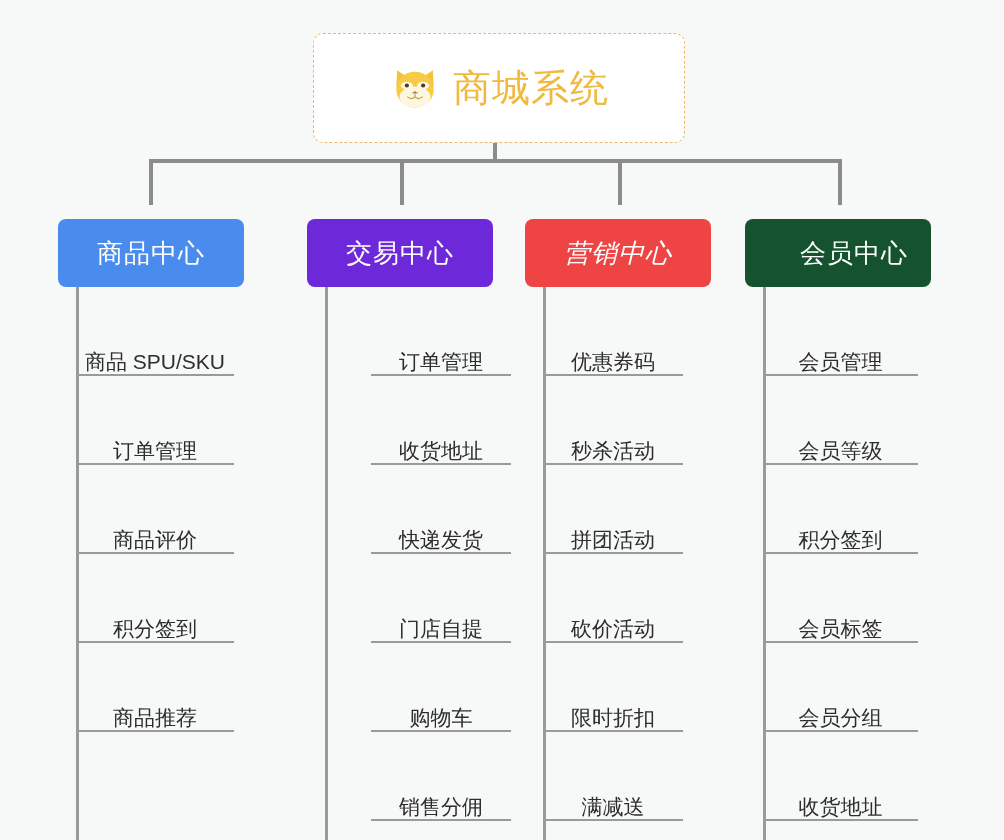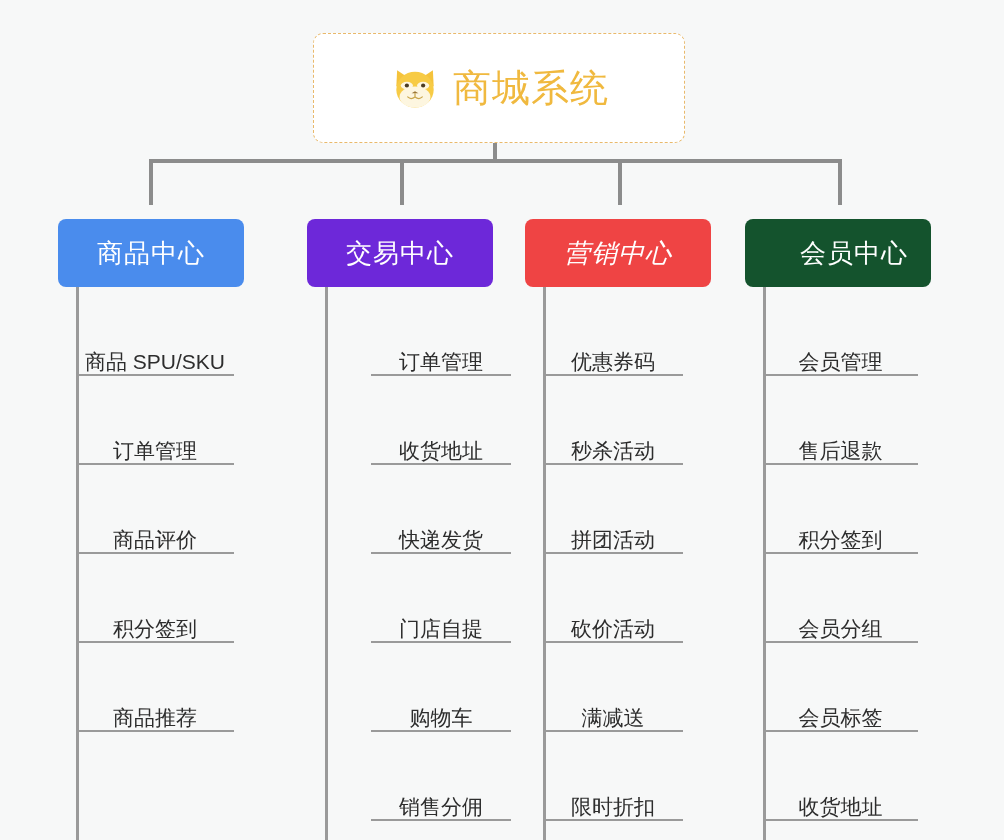--- a/index.html
+++ b/index.html
@@ -209,48 +209,48 @@
       <div class="item">
         <span class="item-label">秒杀活动</span>
       </div>
       <div class="item">
         <span class="item-label">拼团活动</span>
       </div>
       <div class="item">
         <span class="item-label">砍价活动</span>
       </div>
       <div class="item">
+        <span class="item-label">限时折扣</span>
+      </div>
+      <div class="item">
         <span class="item-label">满减送</span>
-      </div>
-      <div class="item">
-        <span class="item-label">限时折扣</span>
       </div>
     </div>
   </div>
 
   <div class="column" style="left:745px; width:186px;">
     <div class="cat-box" style="background:#14532d;padding-left:32px;">
       <span>会员中心</span>
     </div>
     <div class="spine" style="height:560px;"></div>
     <div class="items" style="width:155px;">
       <div class="item">
         <span class="item-label">会员管理</span>
       </div>
       <div class="item">
-        <span class="item-label">售后退款</span>
+        <span class="item-label">会员等级</span>
       </div>
       <div class="item">
         <span class="item-label">积分签到</span>
       </div>
       <div class="item">
+        <span class="item-label">会员标签</span>
+      </div>
+      <div class="item">
         <span class="item-label">会员分组</span>
       </div>
       <div class="item">
-        <span class="item-label">会员标签</span>
-      </div>
-      <div class="item">
         <span class="item-label">收货地址</span>
       </div>
     </div>
   </div>
 
 </div>
 
 </body></html>

